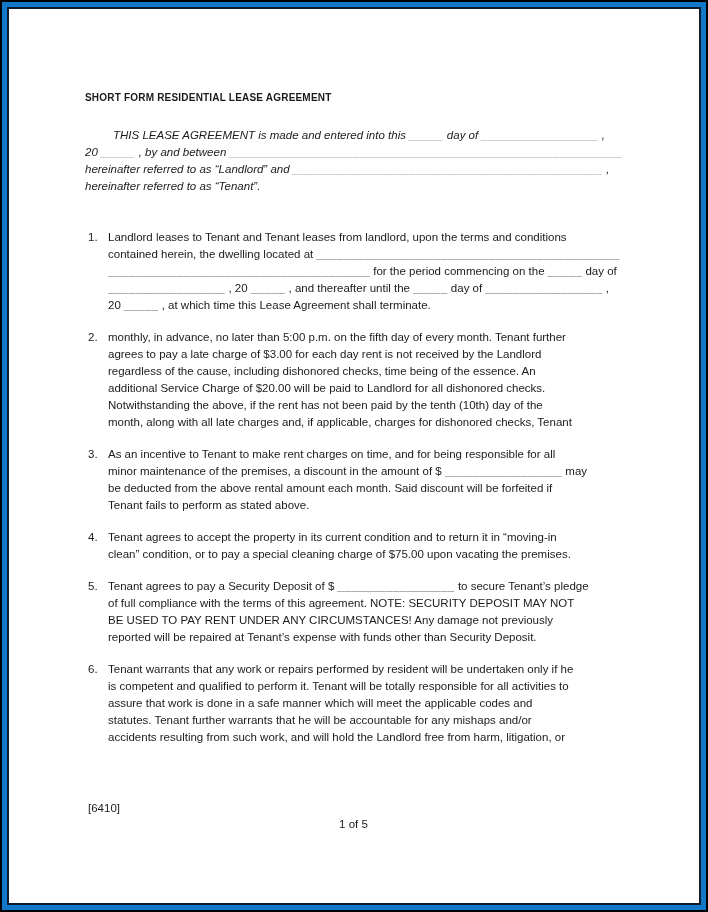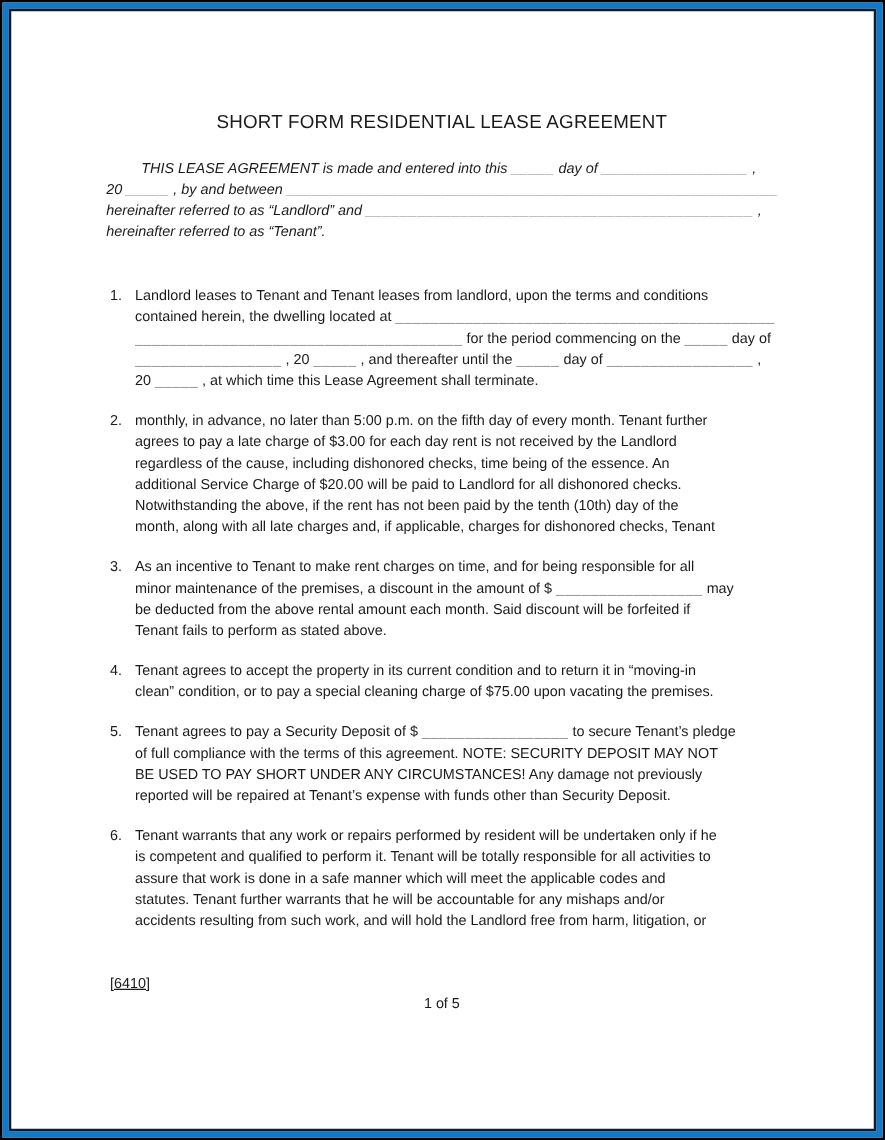--- a/index.html
+++ b/index.html
@@ -28,24 +28,24 @@
   .doc {
     position: absolute;
     left: 85px;
     top: 0;
     width: 537px;
     font-size: 11.5px;
     line-height: 17px;
   }
   .title {
     margin: 89px 0 0 0;
-    font-size: 15px;
+    font-size: 10px;
     line-height: 17px;
-    font-weight: normal;
-    text-align: center;
+    font-weight: bold;
+    text-align: left;
     letter-spacing: 0.2px;
   }
   .line {
     white-space: pre;
     overflow: hidden;
   }
   .blank {
     color: #8f8f8f;
     letter-spacing: 0.5px;
   }
@@ -58,24 +58,23 @@
     margin-bottom: 15px;
   }
   .clause-number {
     flex: none;
     width: 20px;
     margin-left: 3px;
   }
   .clause-body { flex: 1 1 auto; min-width: 0; }
 
   .footer {
-    margin-top: 33px;
+    margin-top: 54px;
     position: relative;
     height: 17px;
-    text-decoration: underline;
   }
   .form-number { margin-left: 3px; }
   .page-indicator {
     position: absolute;
     left: 50%;
     transform: translateX(-50%);
     top: 16px;
   }
 </style>
 </head>
@@ -137,21 +136,21 @@
           <div class="line">Tenant agrees to accept the property in its current condition and to return it in “moving-in</div>
           <div class="line">clean” condition, or to pay a special cleaning charge of $75.00 upon vacating the premises.</div>
         </div>
     </div>
 
     <div class="clause">
       <span class="clause-number">5.</span>
       <div class="clause-body">
           <div class="line">Tenant agrees to pay a Security Deposit of $ <span class="blank">_________________</span> to secure Tenant’s pledge</div>
           <div class="line">of full compliance with the terms of this agreement. NOTE: SECURITY DEPOSIT MAY NOT</div>
-          <div class="line">BE USED TO PAY SHORT UNDER ANY CIRCUMSTANCES! Any damage not previously</div>
+          <div class="line">BE USED TO PAY RENT UNDER ANY CIRCUMSTANCES! Any damage not previously</div>
           <div class="line">reported will be repaired at Tenant’s expense with funds other than Security Deposit.</div>
         </div>
     </div>
 
     <div class="clause">
       <span class="clause-number">6.</span>
       <div class="clause-body">
           <div class="line">Tenant warrants that any work or repairs performed by resident will be undertaken only if he</div>
           <div class="line">is competent and qualified to perform it. Tenant will be totally responsible for all activities to</div>
           <div class="line">assure that work is done in a safe manner which will meet the applicable codes and</div>

